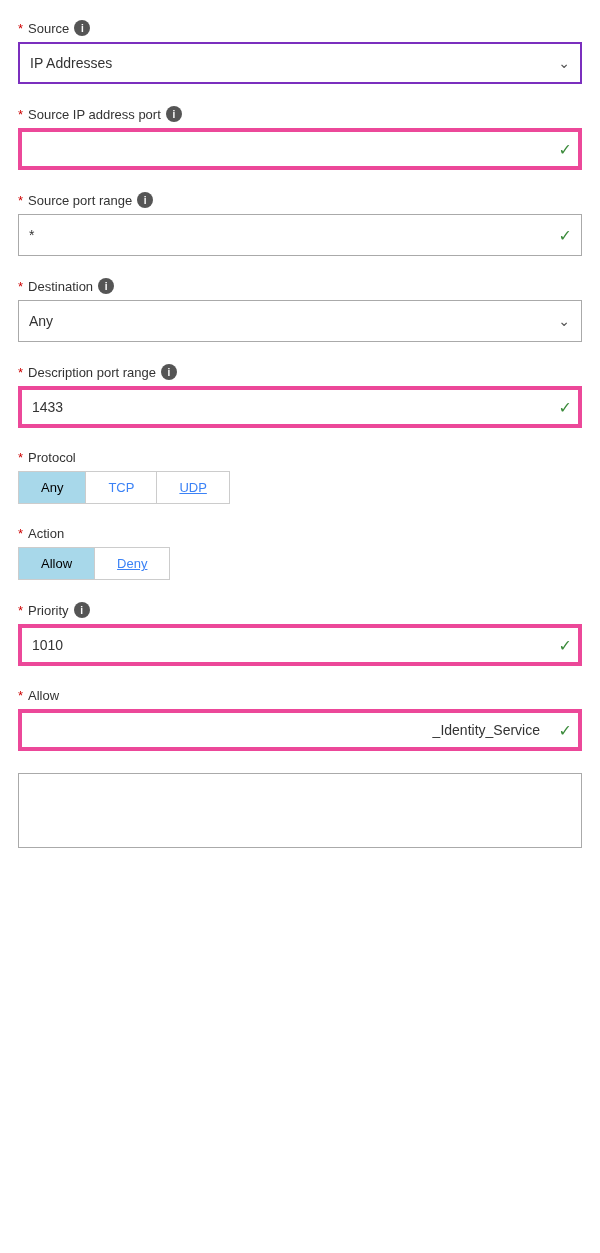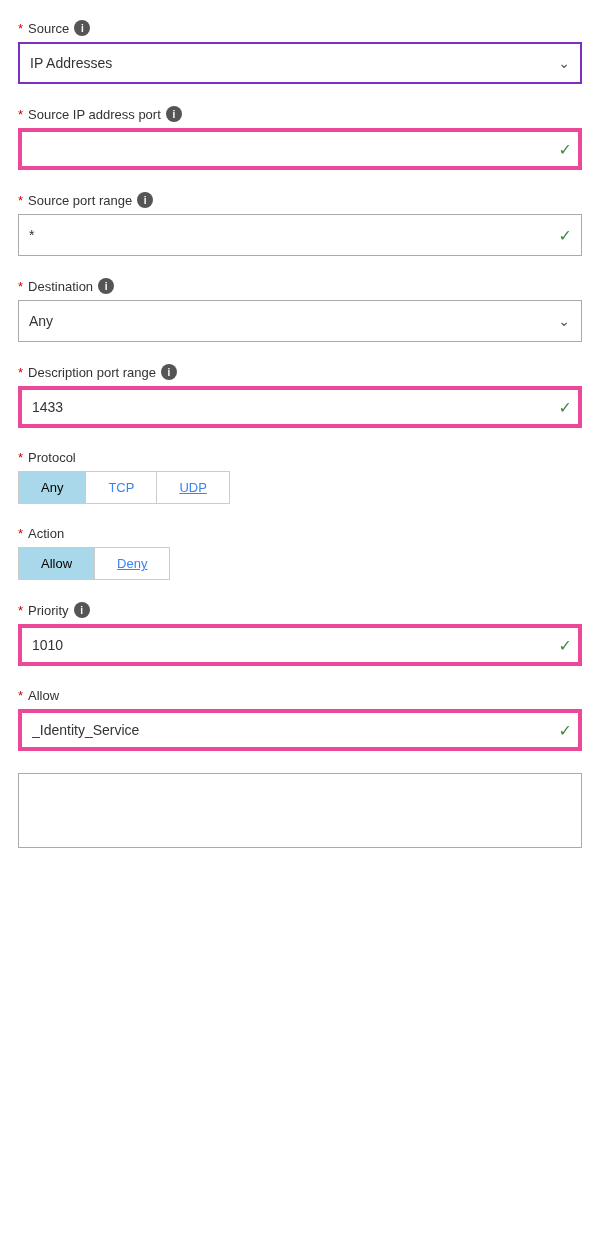--- a/index.html
+++ b/index.html
@@ -245,20 +245,20 @@
     <span class="checkmark">✓</span>
   </div>
 </div>
 
 <div class="form-group">
   <div class="field-label">
     <span class="required-star">*</span>
     <span>Allow</span>
   </div>
   <div class="input-wrapper">
-    <input type="text" class="form-input purple-border" value="_Identity_Service" style="text-align: left;">
+    <input type="text" class="form-input purple-border" value="_Identity_Service" style="text-align: right;">
     <span class="checkmark">✓</span>
   </div>
 </div>
 
 <div class="form-group">
   <textarea class="description-textarea" style=""></textarea>
 </div>
 
 </body></html>

